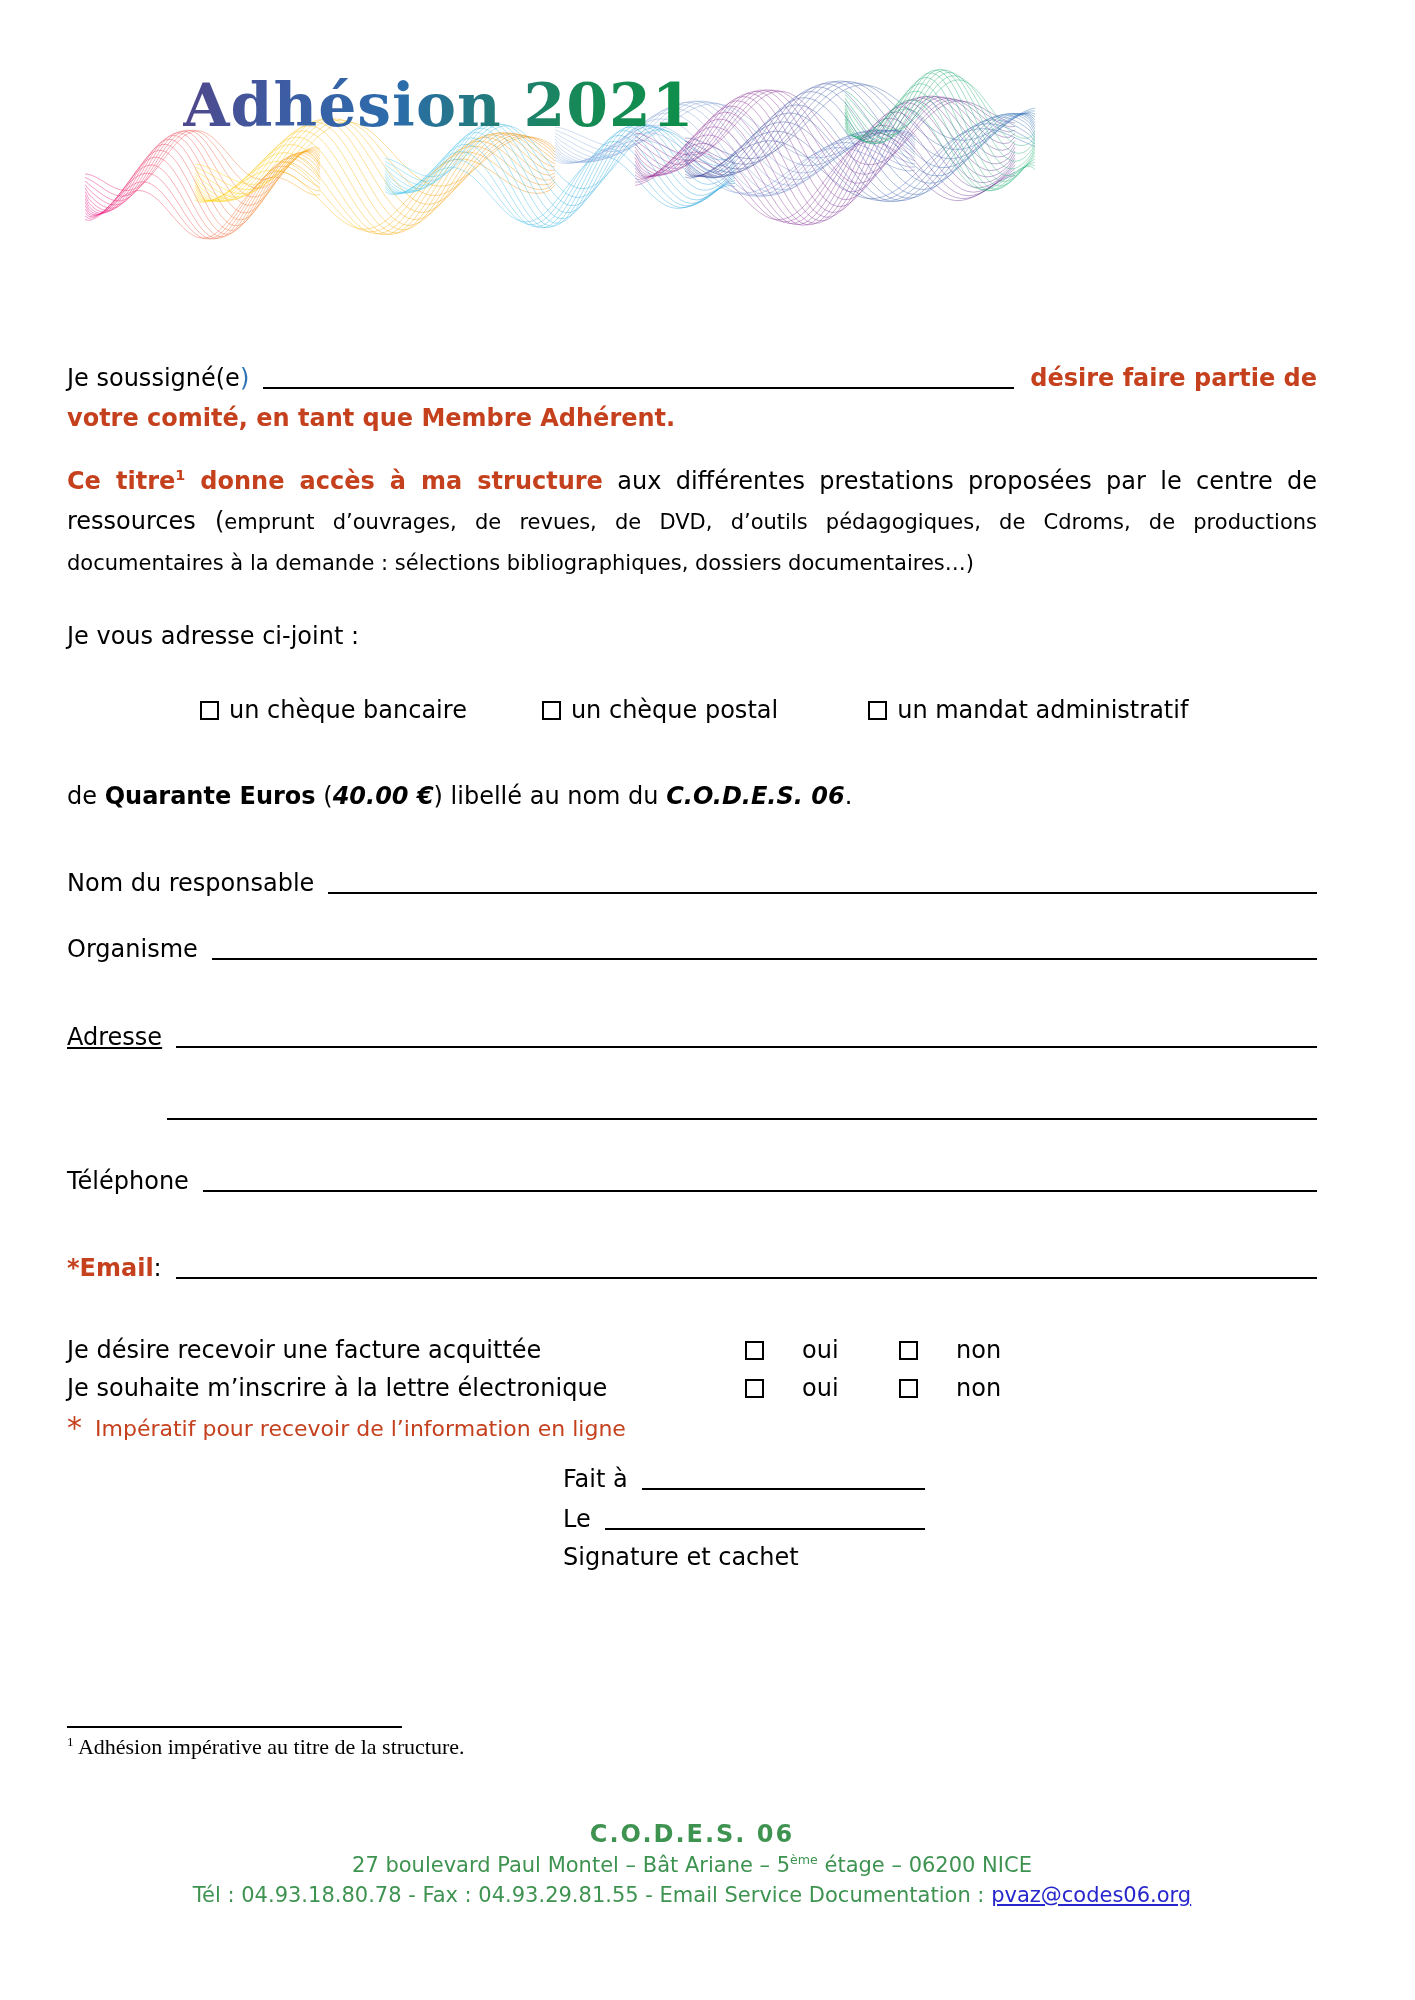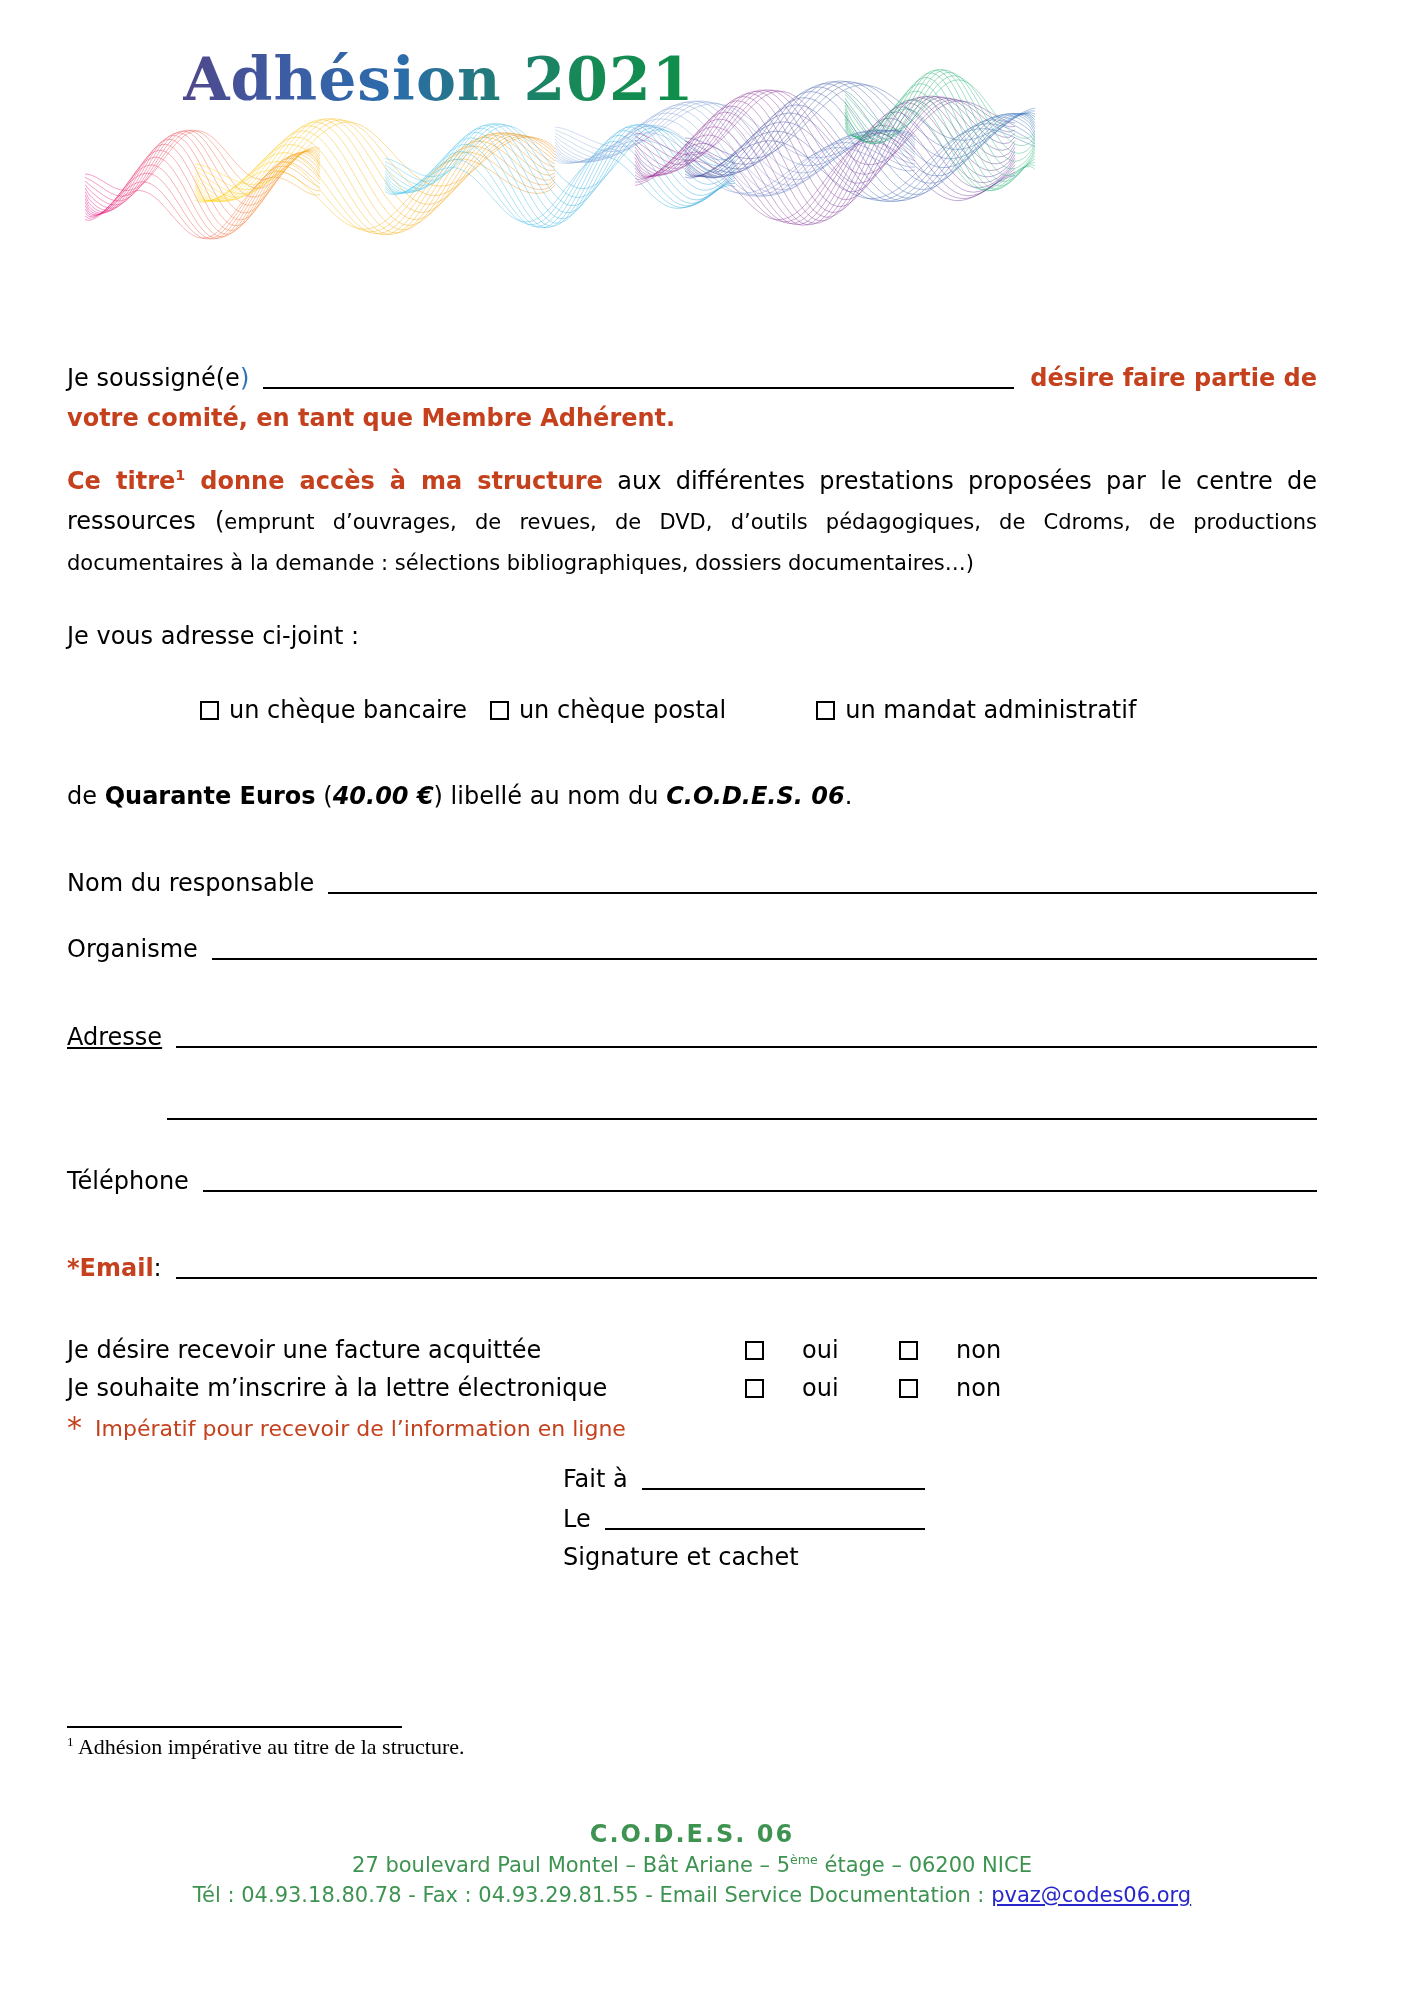--- a/index.html
+++ b/index.html
@@ -5,21 +5,21 @@
   html,body{margin:0;padding:0;background:#888;}
   .page{
     width:1415px;height:2000px;margin:0 auto;background:#ffffff;
     position:relative;overflow:hidden;
     font-family:"DejaVu Sans",sans-serif;color:#000;
   }
   
   .header{position:relative;height:255px;}
   .waves{position:absolute;left:85px;top:48px;width:950px;height:207px;}
   .title{
-    position:absolute;left:183px;top:44px;margin:0;
+    position:absolute;left:183px;top:70px;margin:0;
     font-family:"DejaVu Serif","Liberation Serif",serif;
     font-weight:700;font-size:60px;letter-spacing:1px;
     background:linear-gradient(100deg,#514689 0%,#3d5ca3 20%,#2b6cab 42%,#23797f 58%,#168a55 78%,#0d8f49 100%);
     -webkit-background-clip:text;background-clip:text;color:transparent;
     z-index:2;
   }
   
   .content{padding:0 98px 0 67px;font-size:24px;line-height:34px;}
   .red{color:#c5401d;font-weight:700;}
   .blue{color:#2e74b5;}
@@ -28,21 +28,21 @@
   .gapL{margin-left:14px;} .gapR{margin-right:16px;}
 
   .l-soussigne{margin-top:106px;}
   .l-comite{margin-top:6px;}
   .p-access{margin:26px 0 0 0;text-align:justify;line-height:40px;}
   .p-access .small{font-size:21px;}
   sup{font-size:60%;line-height:0;}
   .l-cijoint{margin-top:36px;}
   .chk-row{display:flex;margin-top:40px;}
   .chk-item{display:flex;align-items:center;white-space:nowrap;}
-  .chk-1{margin-left:133px;} .chk-2{margin-left:23px;} .chk-3{margin-left:90px;}
+  .chk-1{margin-left:133px;} .chk-2{margin-left:75px;} .chk-3{margin-left:90px;}
   .box{display:inline-block;width:15px;height:15px;border:2px solid #000;margin-right:10px;flex:none;}
   .l-amount{margin-top:52px;}
   .bi{font-weight:700;font-style:italic;}
   .b{font-weight:700;}
 
   .f-org{margin-top:32px;}
   .f-resp{margin-top:53px;}
   .f-addr{margin-top:54px;text-decoration:underline;}
   .addr2{margin:64px 0 0 100px;border-bottom:2px solid #000;height:0;}
   .f-tel{margin-top:44px;}

